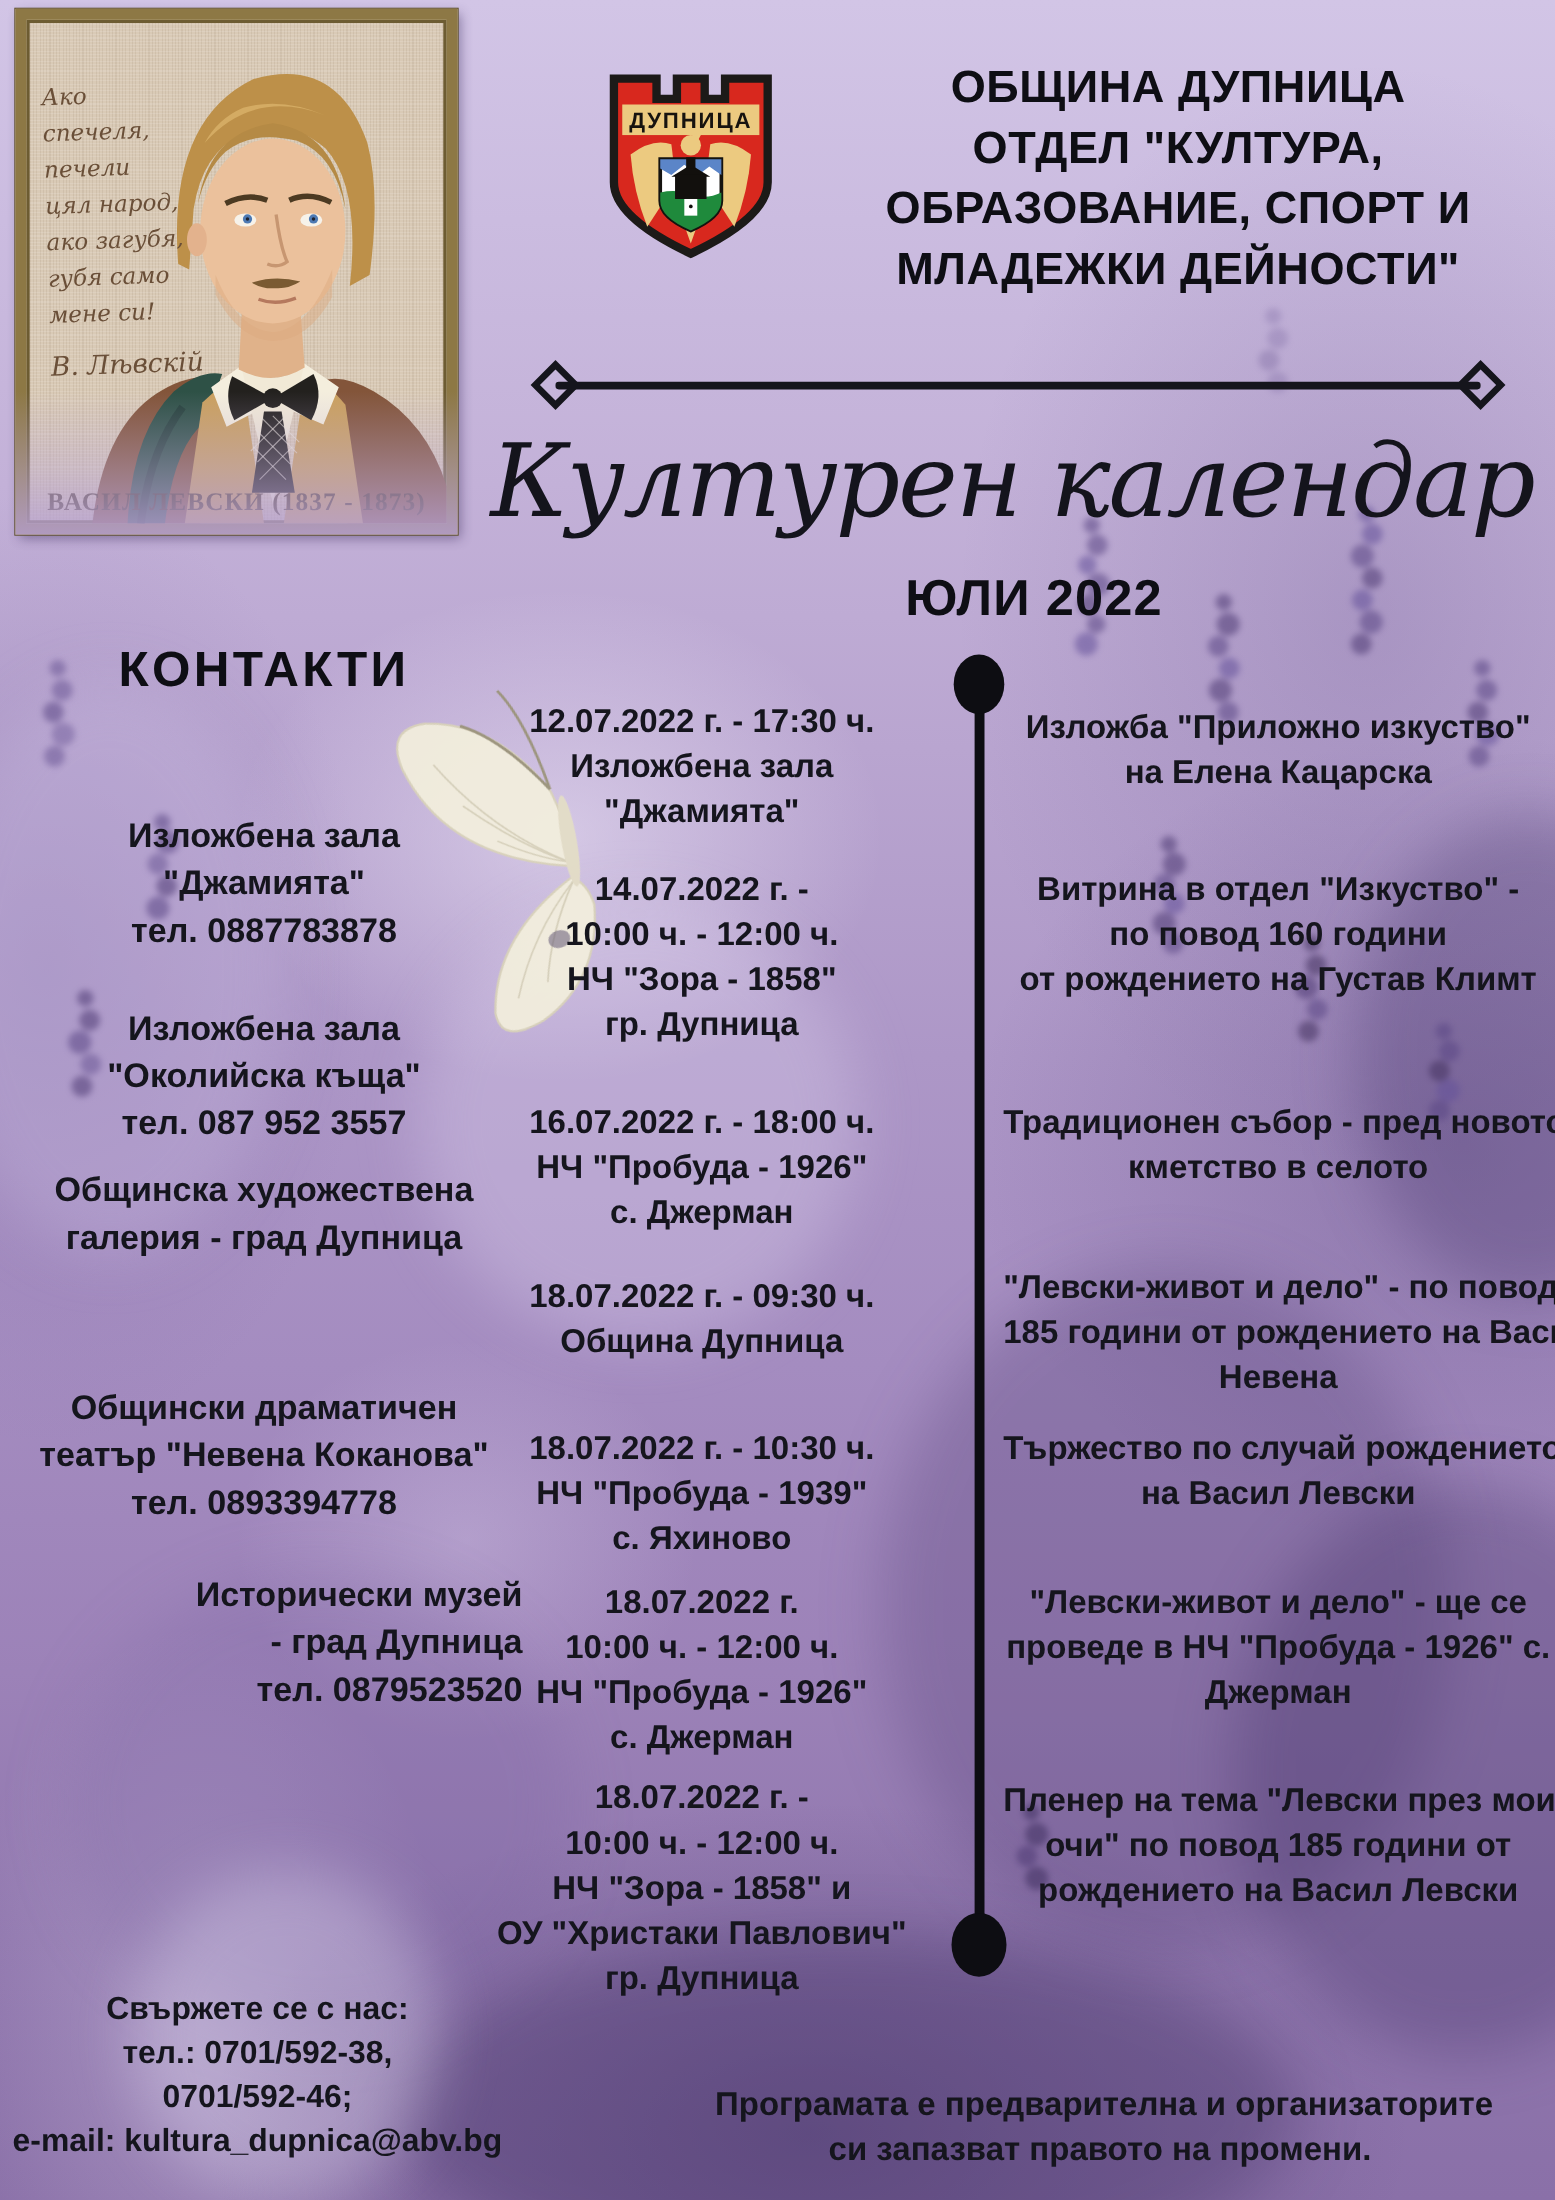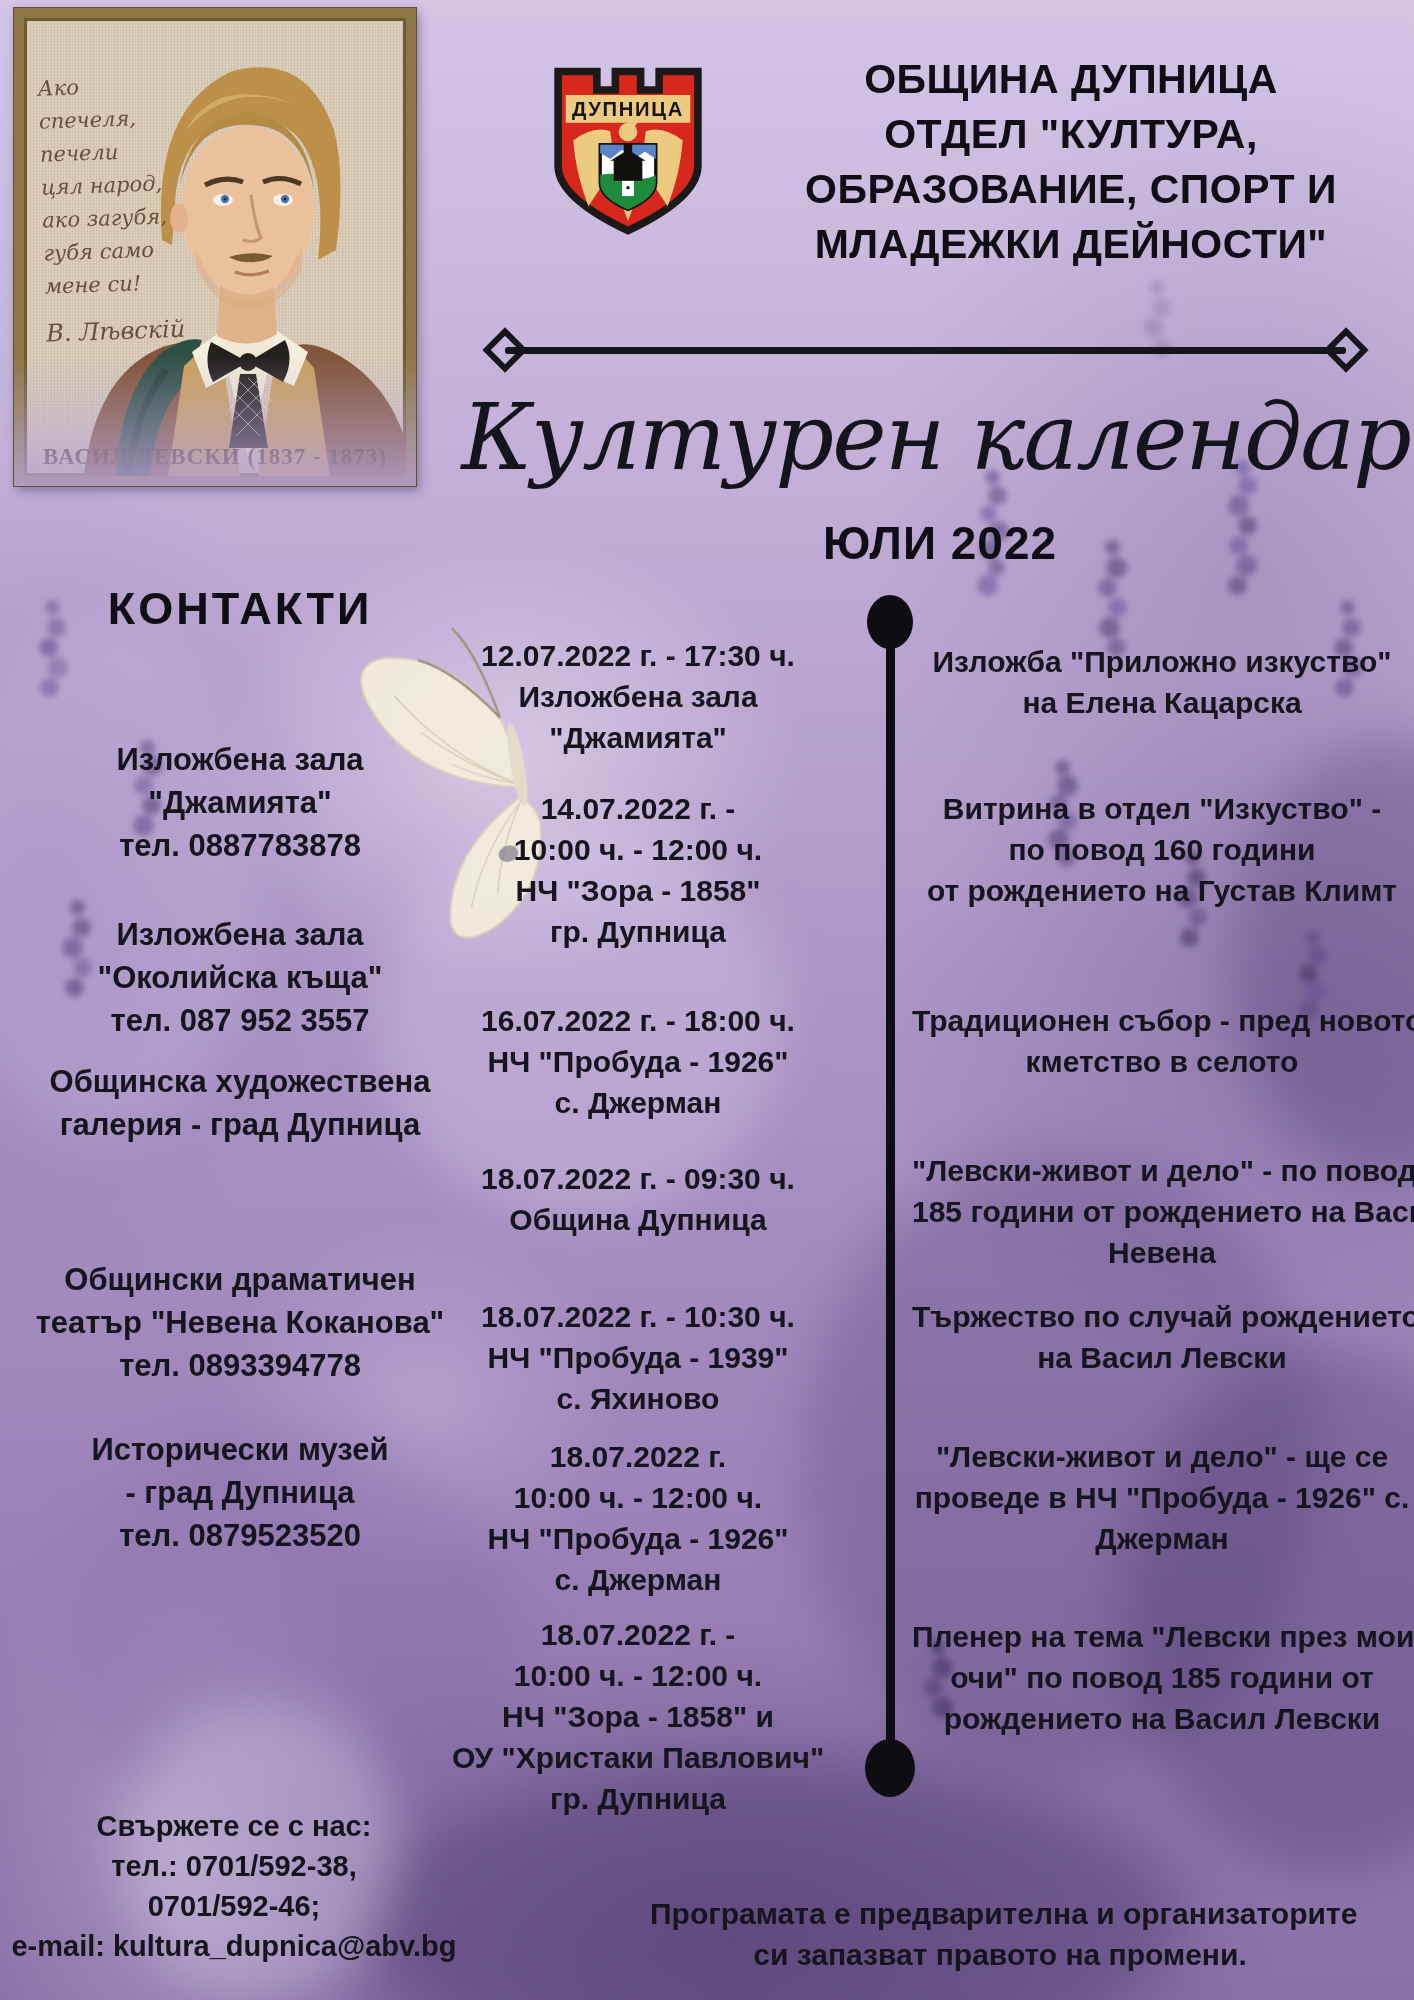--- a/index.html
+++ b/index.html
@@ -53,21 +53,21 @@
   .org-title{
     position:absolute;left:735px;top:52px;width:672px;text-align:center;
     font-weight:bold;font-size:41px;line-height:55px;color:#0e0e14;letter-spacing:.5px;
   }
   .org-title div{white-space:nowrap;}
   .divider-line{position:absolute;left:505px;top:347px;width:841px;height:7px;background:#15151c;border-radius:3px;}
   .diamond{position:absolute;width:20px;height:20px;border:6px solid #15151c;background:transparent;transform:rotate(45deg);}
   .diamond.left{left:489px;top:334px;}
   .diamond.right{left:1330px;top:334px;}
   .script-title{
-    position:absolute;left:430px;top:385px;width:980px;text-align:right;
+    position:absolute;left:430px;top:385px;width:980px;text-align:center;
     font-family:"DejaVu Serif",serif;font-style:italic;font-weight:400;
     font-size:92px;line-height:1.15;letter-spacing:-2px;color:#14141c;white-space:nowrap;
   }
   .month-title{
     position:absolute;left:640px;top:516px;width:600px;text-align:center;
     font-weight:bold;font-size:46px;letter-spacing:1px;color:#0e0e14;white-space:nowrap;
   }
 
   
   .contacts-heading{
@@ -264,21 +264,21 @@
       </div>
     <div class="contact-block" style="top:1060px;">
         <div>Общинска художествена</div>
         <div>галерия - град Дупница</div>
       </div>
     <div class="contact-block" style="top:1258px;">
         <div>Общински драматичен</div>
         <div>театър "Невена Коканова"</div>
         <div>тел. 0893394778</div>
       </div>
-    <div class="contact-block" style="top:1428px;">
+    <div class="contact-block" style="top:1428px;text-align:right;">
         <div>Исторически музей</div>
         <div>- град Дупница</div>
         <div>тел. 0879523520</div>
       </div>
     <div class="contacts-footer">
         <div>Свържете се с нас:</div>
         <div>тел.: 0701/592-38,</div>
         <div>0701/592-46;</div>
         <div>e-mail: kultura_dupnica@abv.bg</div>
       </div>

